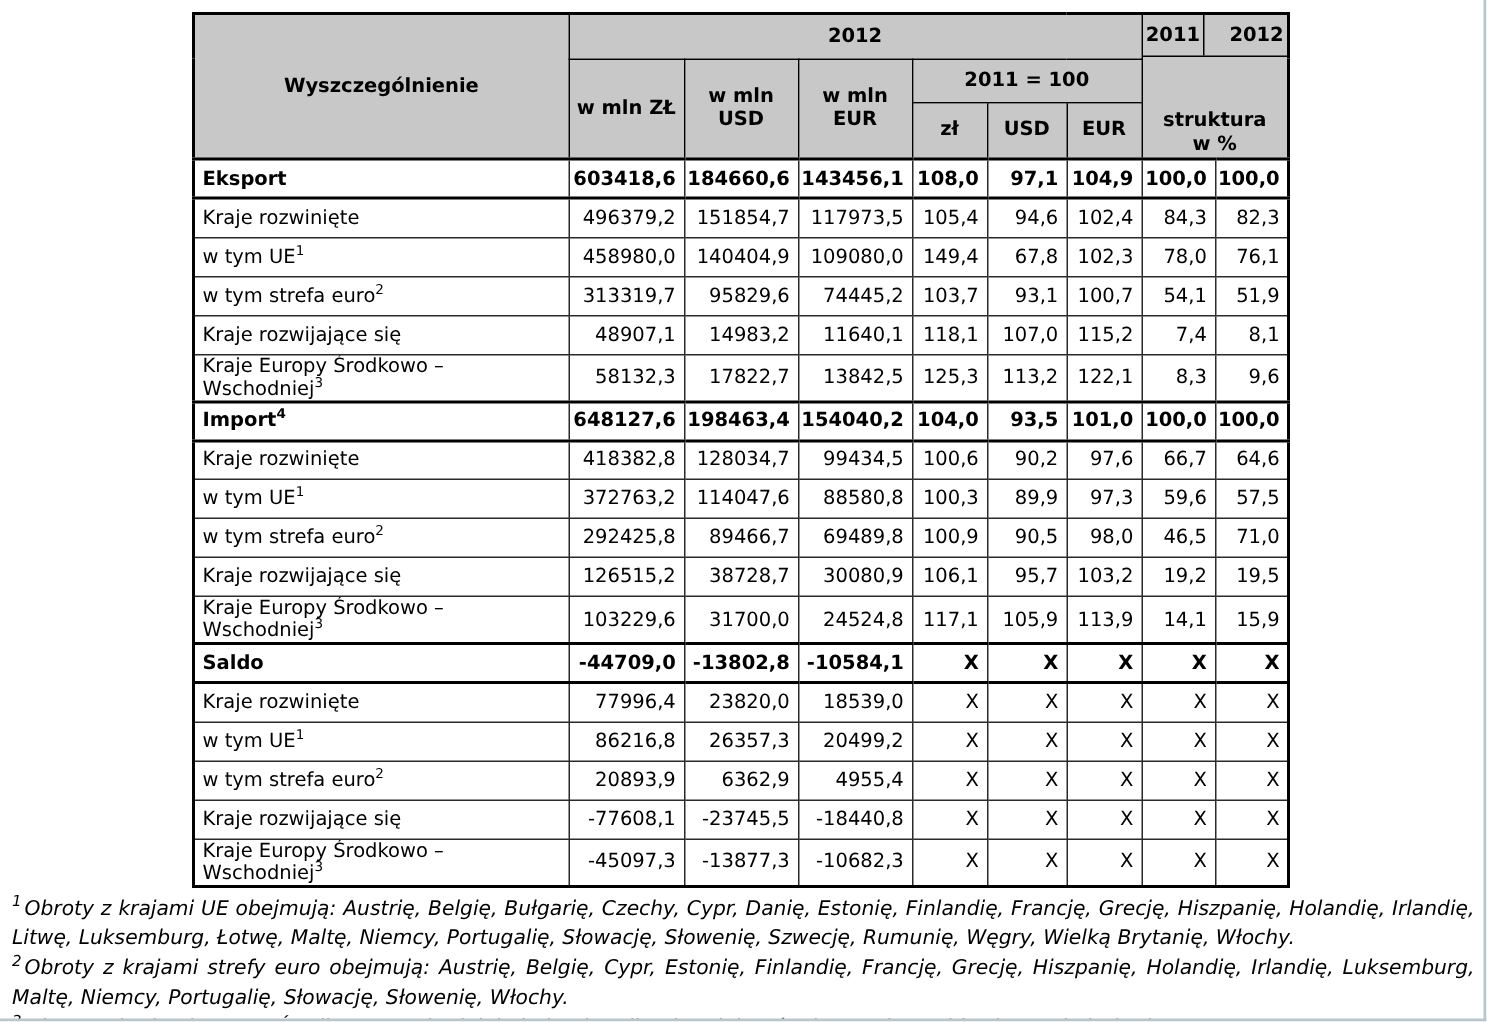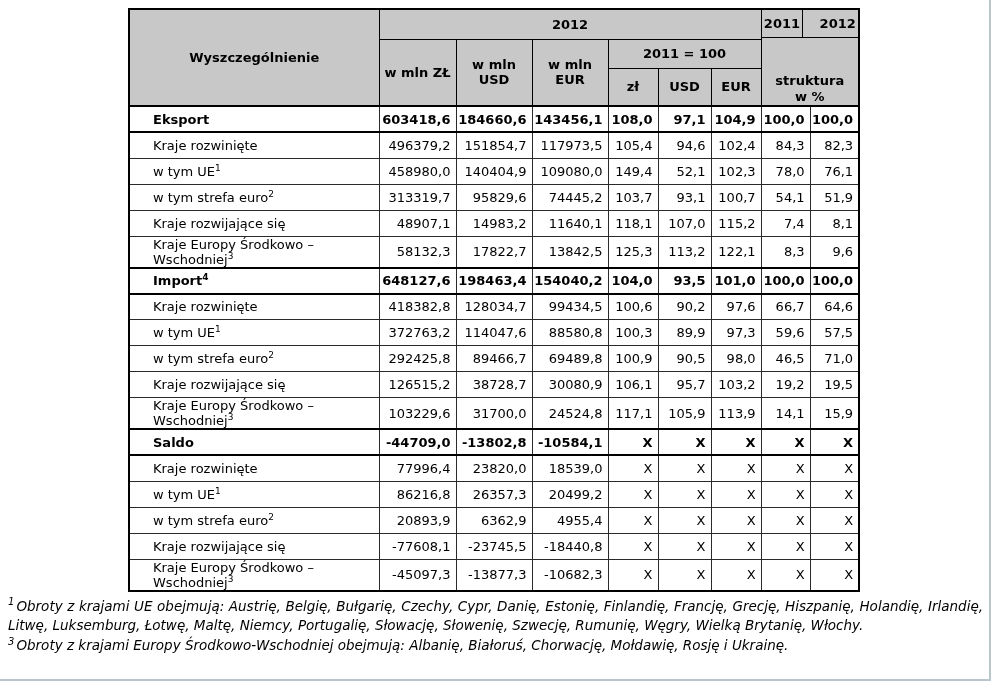--- a/index.html
+++ b/index.html
@@ -49,21 +49,21 @@
     flex: 1; display: flex; align-items: center; justify-content: center;
     font-weight: bold;
   }
   .sub-top .sub-cell:first-child { border-right: 1px solid #000; }
   .sub-bottom {
     flex: 1; display: flex; align-items: center; justify-content: center;
     text-align: center; font-weight: bold; padding: 0 10px; line-height: 1.25; margin-top: 35px;
   }
 
   tbody td { height: 26px; vertical-align: middle; background: #fff; }
-  td.label-cell { text-align: left; padding-left: 23px; padding-right: 4px; }
+  td.label-cell { text-align: left; padding-left: 5px; padding-right: 4px; }
   td.num-cell  { text-align: right; padding-right: 5px; }
   tr.section-row td { font-weight: bold; border-top: 2px solid #000; border-bottom: 2px solid #000; }
   sup { font-size: 9px; line-height: 0; }
 
   .footnotes {
     margin-top: 5px;
     width: 975px;
     font-style: italic;
     font-size: 13.5px;
     line-height: 1.44;
@@ -137,21 +137,21 @@
           <td class="num-cell">102,4</td>
           <td class="num-cell">84,3</td>
           <td class="num-cell">82,3</td>
         </tr>
         <tr>
           <td class="label-cell"><span>w tym UE</span><sup>1</sup></td>
           <td class="num-cell">458980,0</td>
           <td class="num-cell">140404,9</td>
           <td class="num-cell">109080,0</td>
           <td class="num-cell">149,4</td>
-          <td class="num-cell">52,1</td>
+          <td class="num-cell">67,8</td>
           <td class="num-cell">102,3</td>
           <td class="num-cell">78,0</td>
           <td class="num-cell">76,1</td>
         </tr>
         <tr>
           <td class="label-cell"><span>w tym strefa euro</span><sup>2</sup></td>
           <td class="num-cell">313319,7</td>
           <td class="num-cell">95829,6</td>
           <td class="num-cell">74445,2</td>
           <td class="num-cell">103,7</td>
@@ -312,16 +312,17 @@
           <td class="num-cell">X</td>
           <td class="num-cell">X</td>
           <td class="num-cell">X</td>
           <td class="num-cell">X</td>
         </tr>
       </tbody>
   </table>
 
   <div class="footnotes">
     <p><sup>1</sup><span>Obroty z krajami UE obejmują: Austrię, Belgię, Bułgarię, Czechy, Cypr, Danię, Estonię, Finlandię, Francję, Grecję, Hiszpanię, Holandię, Irlandię, Litwę, Luksemburg, Łotwę, Maltę, Niemcy, Portugalię, Słowację, Słowenię, Szwecję, Rumunię, Węgry, Wielką Brytanię, Włochy.</span></p>
+    <p><sup>2</sup><span>Obroty z krajami strefy euro obejmują: Austrię, Belgię, Cypr, Estonię, Finlandię, Francję, Grecję, Hiszpanię, Holandię, Irlandię, Luksemburg, Maltę, Niemcy, Portugalię, Słowację, Słowenię, Włochy.</span></p>
     <p><sup>3</sup><span>Obroty z krajami Europy Środkowo-Wschodniej obejmują: Albanię, Białoruś, Chorwację, Mołdawię, Rosję i Ukrainę.</span></p>
   </div>
 
 </div>
 
 </body></html>

